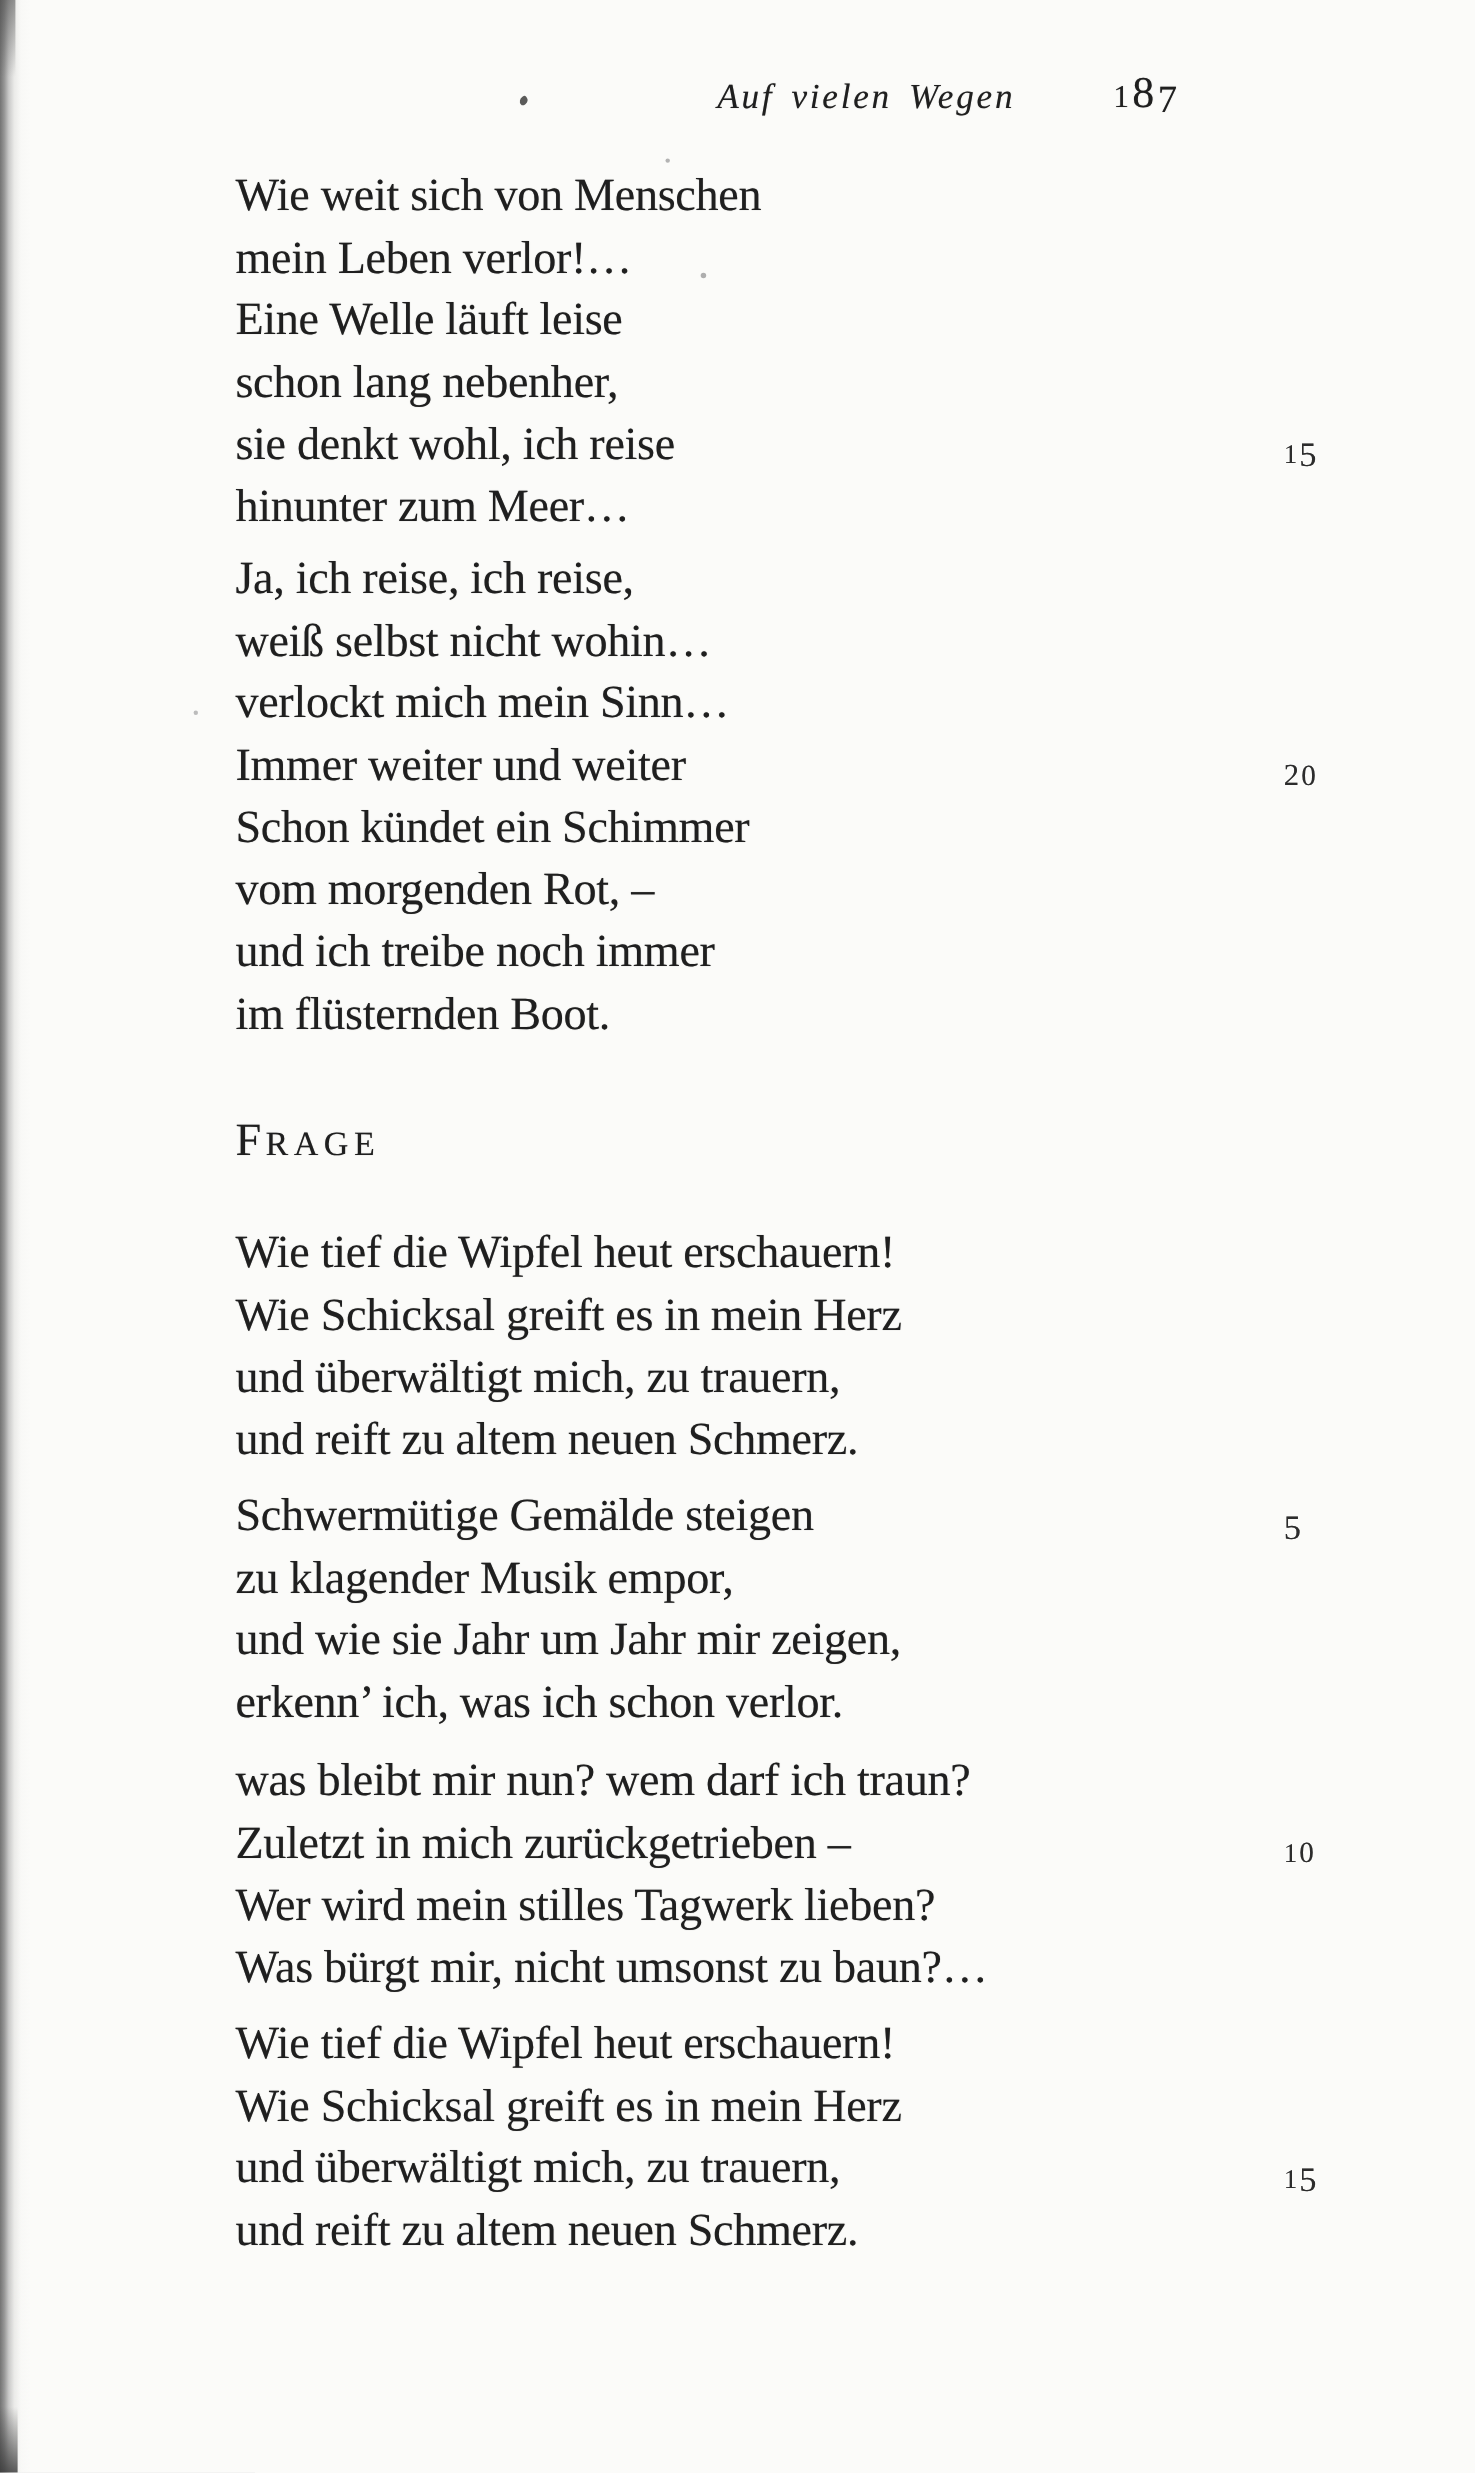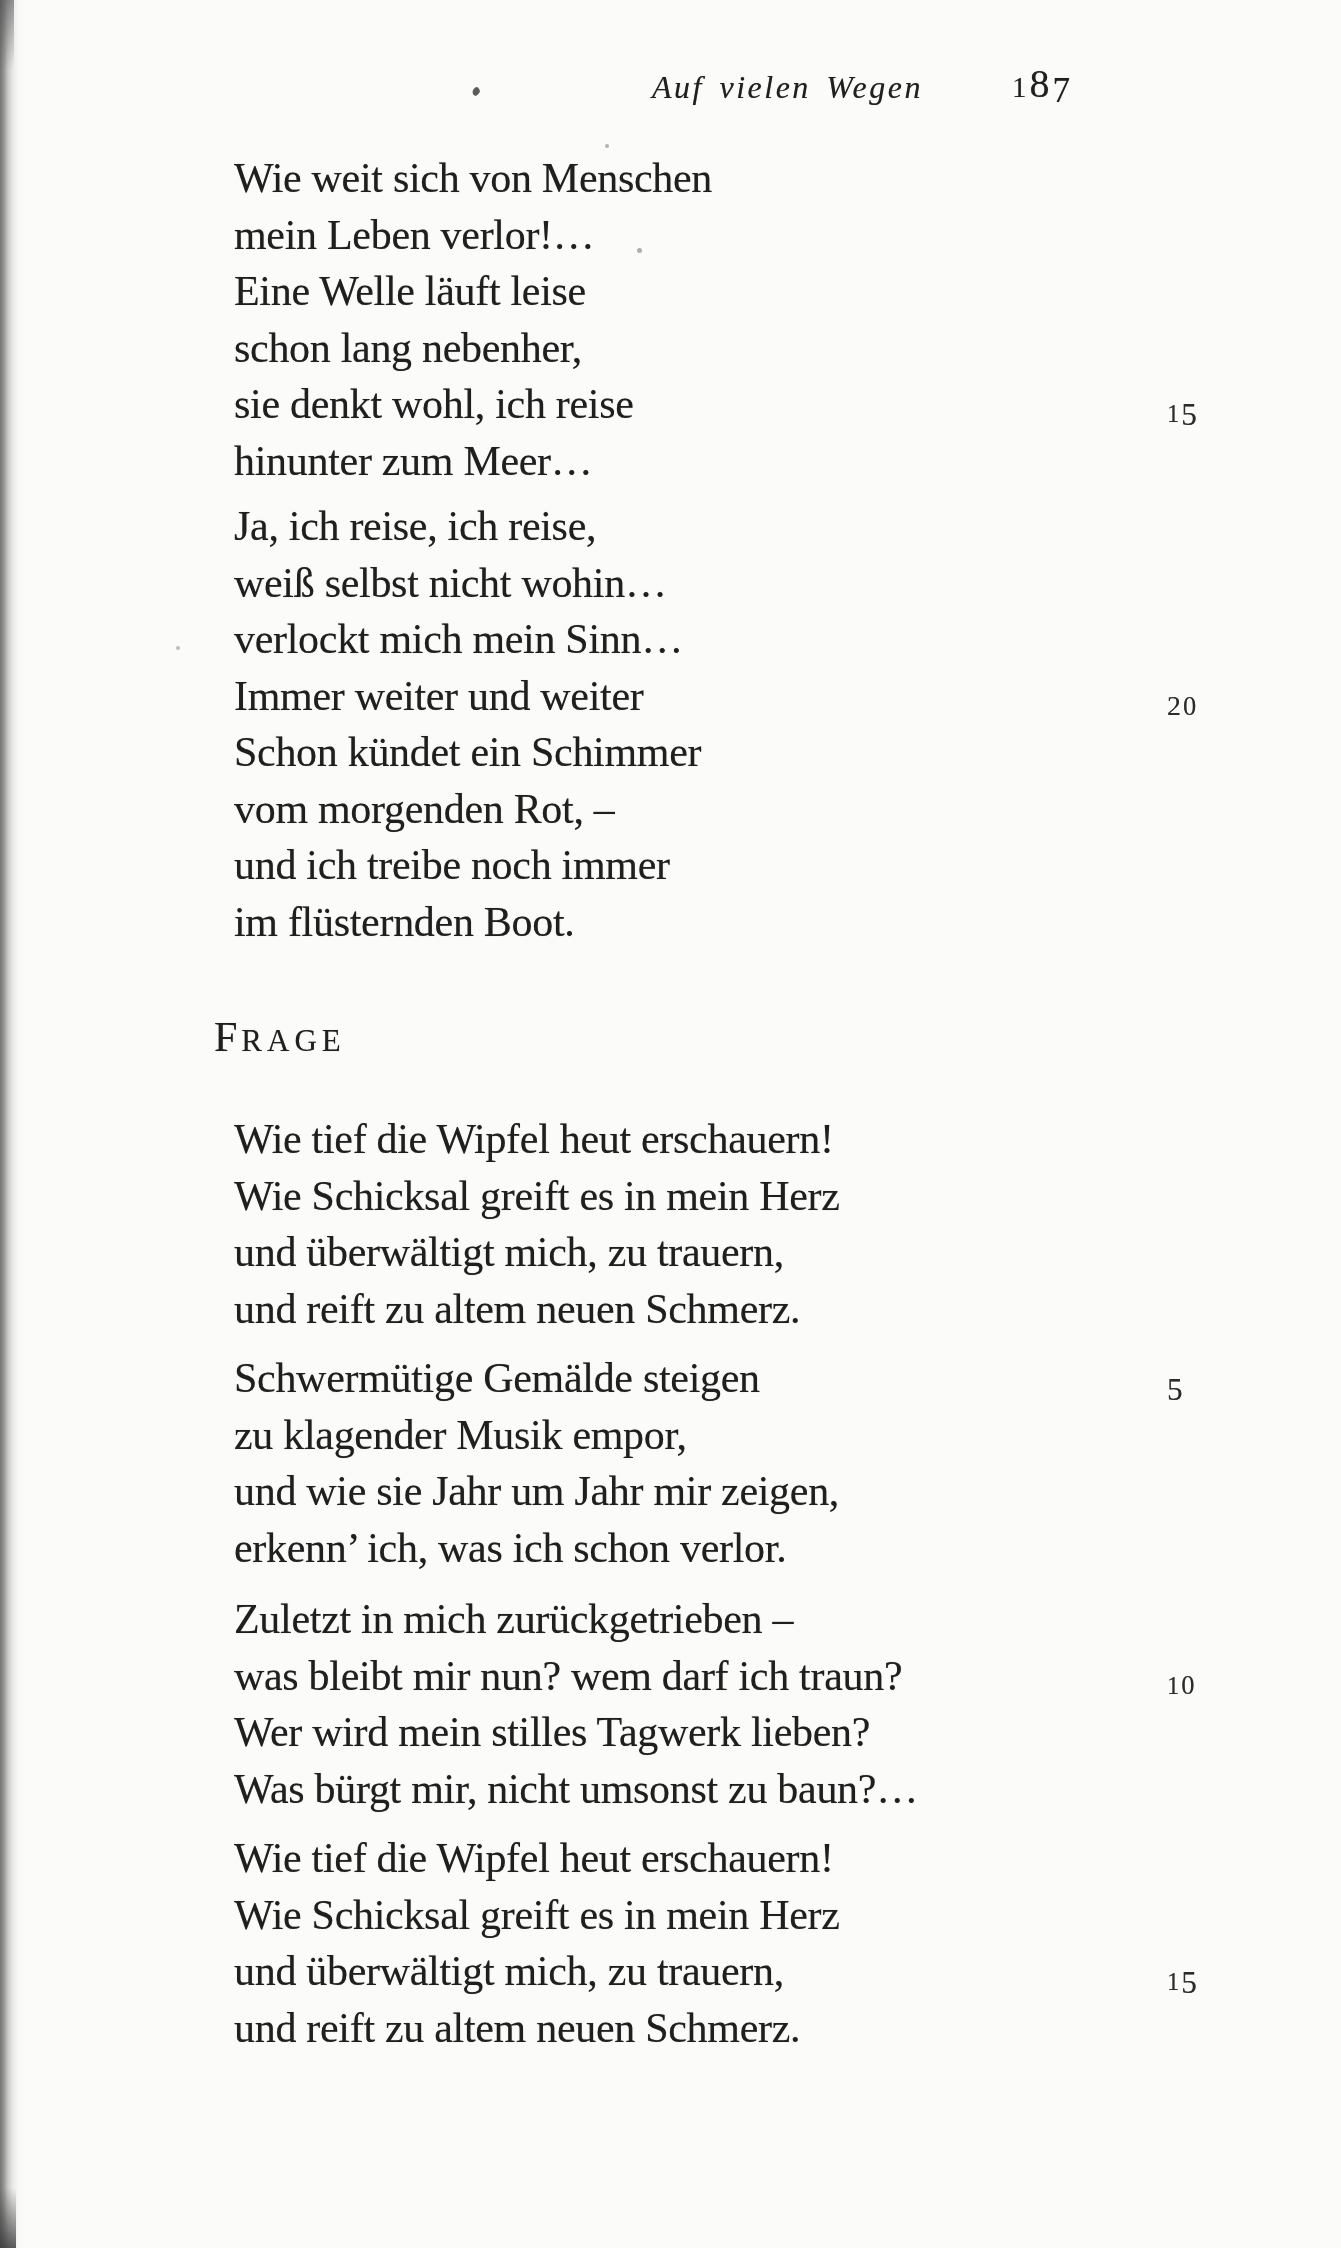--- a/index.html
+++ b/index.html
@@ -47,21 +47,20 @@
     text-shadow: 0 0 .7px rgba(25,25,25,.5);
   }
 
   
   .poem {
     position: absolute; left: 214px;
     font-size: 42px; line-height: 56.5px;
     letter-spacing: -0.3px;
     white-space: nowrap;
     text-shadow: 0 0 .7px rgba(25,25,25,.5);
-    margin-left: 20px;
   }
   .line { height: 56.5px; }
 
   
   .poem-title {
     position: absolute; left: 214px; top: 1016px;
     line-height: 1; letter-spacing: 4px;
     text-shadow: 0 0 .7px rgba(25,25,25,.5);
     white-space: nowrap;
   }
@@ -142,22 +141,22 @@
   </div>
 
   <div class="poem" style="top:1350px">
     <div class="line">Schwermütige Gemälde steigen</div>
     <div class="line">zu klagender Musik empor,</div>
     <div class="line">und wie sie Jahr um Jahr mir zeigen,</div>
     <div class="line">erkenn’ ich, was ich schon verlor.</div>
   </div>
 
   <div class="poem" style="top:1591px">
+    <div class="line">was bleibt mir nun? wem darf ich traun?</div>
     <div class="line">Zuletzt in mich zurückgetrieben –</div>
-    <div class="line">was bleibt mir nun? wem darf ich traun?</div>
     <div class="line">Wer wird mein stilles Tagwerk lieben?</div>
     <div class="line">Was bürgt mir, nicht umsonst zu baun?…</div>
   </div>
 
   <div class="poem" style="top:1830px">
     <div class="line">Wie tief die Wipfel heut erschauern!</div>
     <div class="line">Wie Schicksal greift es in mein Herz</div>
     <div class="line">und überwältigt mich, zu trauern,</div>
     <div class="line">und reift zu altem neuen Schmerz.</div>
   </div>

